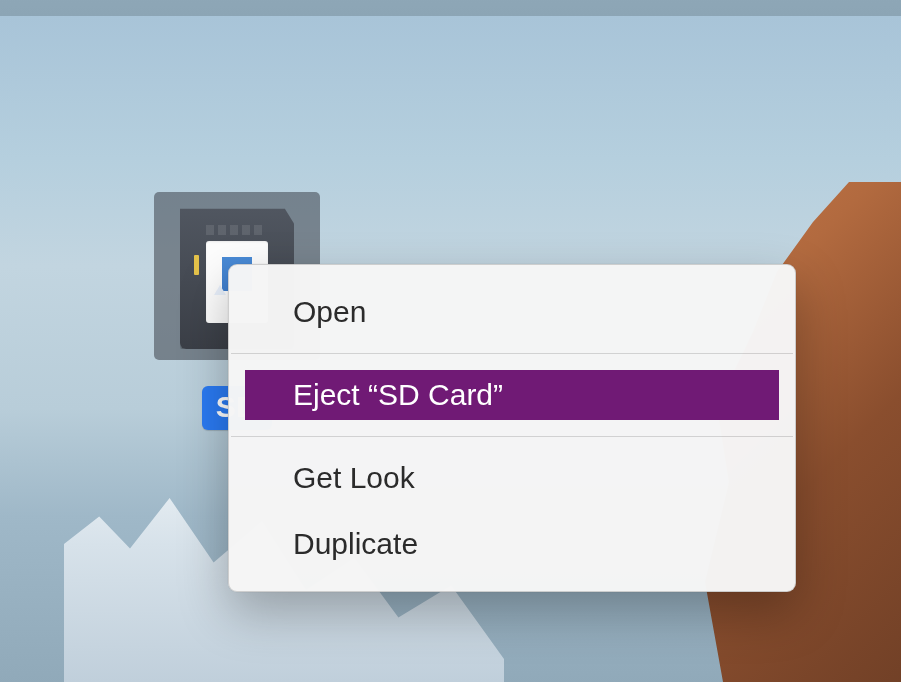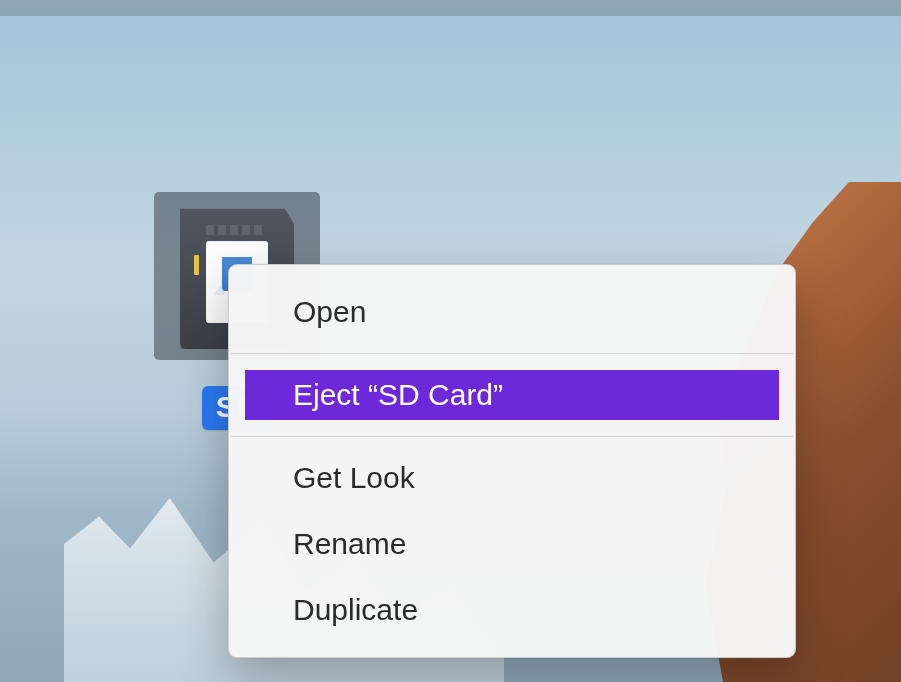--- a/index.html
+++ b/index.html
@@ -158,21 +158,21 @@
       color: #2b2b2b;
       overflow: hidden;
     }
     .menu-item {
       padding: 7px 28px 7px 48px;
       line-height: 1.2;
       white-space: nowrap;
       cursor: default;
     }
     .menu-item.highlight {
-      background: #6d28d9;
+      background: #701a75;
       color: #fff;
     }
     .menu-separator {
       height: 1px;
       margin: 7px 2px;
       background: rgba(0,0,0,0.14);
     }
   </style>
 </head>
 <body>
@@ -196,15 +196,14 @@
   </div>
   <div class="icon-label">SD</div>
 </div>
 
 <div class="context-menu">
   <div class="menu-item">Open</div>
   <div class="menu-separator"></div>
   <div class="menu-item highlight">Eject “SD Card”</div>
   <div class="menu-separator"></div>
   <div class="menu-item">Get Look</div>
-  <div class="menu-item">Rename</div>
   <div class="menu-item">Duplicate</div>
 </div>
 
 </body></html>

